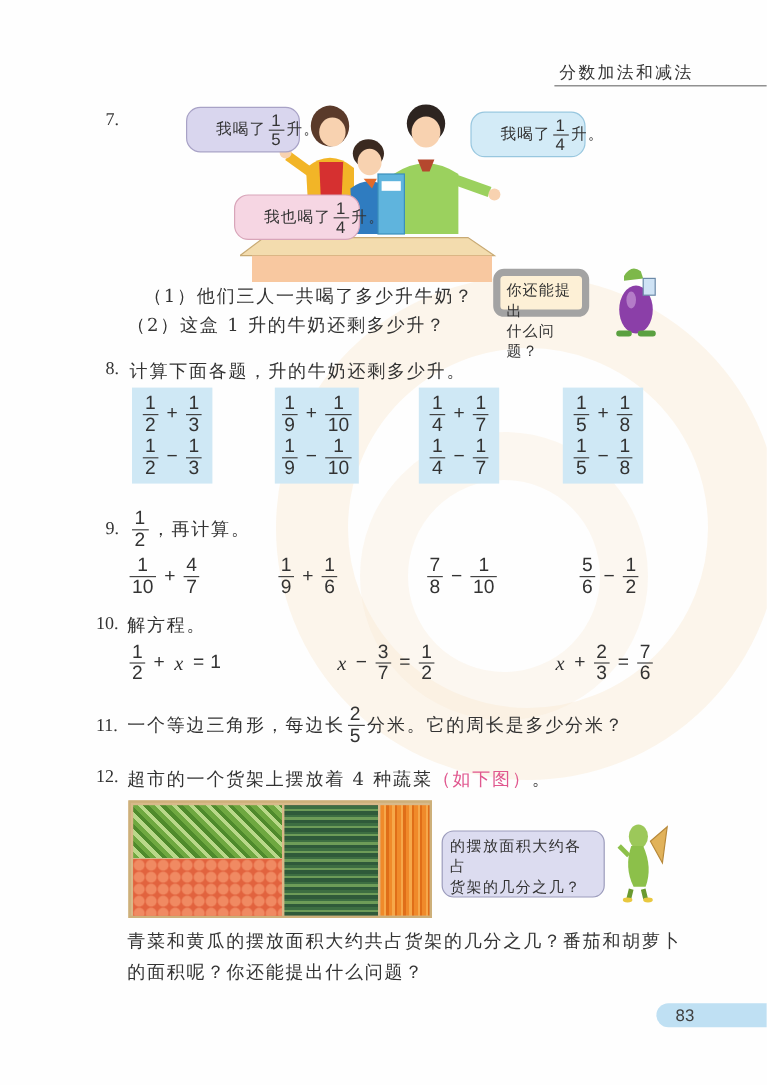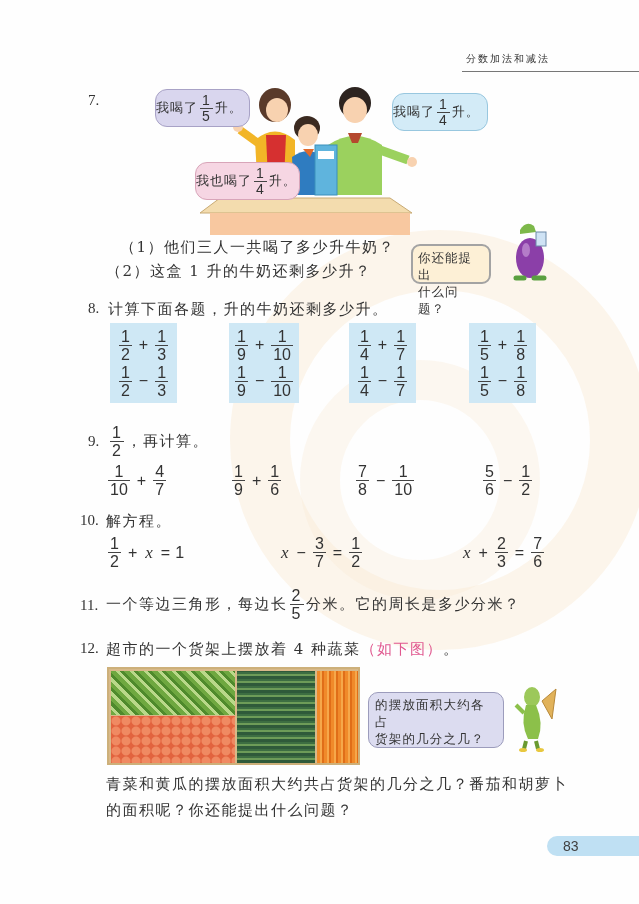--- a/index.html
+++ b/index.html
@@ -5,37 +5,37 @@
   * { box-sizing: border-box; margin: 0; padding: 0; }
   html, body { width: 639px; height: 904px; background: #fefefe; overflow: hidden; }
   body { position: relative; font-family: "DejaVu Serif", "Liberation Serif", serif; color: #2a2a2a; }
   .abs { position: absolute; }
   .sans { font-family: "Liberation Sans", "DejaVu Sans", sans-serif; }
 
   
   .wm { position: absolute; border-radius: 50%; pointer-events: none; }
 
   
-  .header-title { left: 466px; top: 52px; font-size: 10px; letter-spacing: 2px; color: #333; }
+  .header-title { left: 466px; top: 52px; font-size: 14px; letter-spacing: 2px; color: #333; }
   .header-rule { left: 462px; top: 71px; width: 177px; height: 1px; background: #777; }
 
   .qnum { font-size: 15px; color: #333; font-family: "Liberation Serif", "DejaVu Serif", serif; }
   .qtext { font-size: 15px; letter-spacing: 1.5px; color: #333; white-space: nowrap; }
 
   
   .frac { display: inline-flex; flex-direction: column; align-items: center; vertical-align: middle; font-family: "Liberation Sans", "DejaVu Sans", sans-serif; font-size: 16px; line-height: 17px; color: #333; margin: 0 2px; }
   .frac .num { padding: 0 2px; }
   .frac .bar { height: 1px; background: #444; align-self: stretch; }
   .frac .den { padding: 0 2px; }
   .op { font-family: "Liberation Sans", "DejaVu Sans", sans-serif; font-size: 16px; color: #333; margin: 0 5px; vertical-align: middle; }
   .var { font-family: "Liberation Serif", "DejaVu Serif", serif; font-style: italic; font-size: 17px; color: #333; vertical-align: middle; margin: 0 3px; }
   .expr { display: flex; align-items: center; white-space: nowrap; }
 
   
-  .bubble { position: absolute; border-radius: 12px; display: flex; align-items: center; padding: 0 0; font-size: 13px; color: #333; letter-spacing: 1px; white-space: nowrap; }
+  .bubble { position: absolute; border-radius: 12px; display: flex; align-items: center; padding: 0 24px; font-size: 13px; color: #333; letter-spacing: 1px; white-space: nowrap; }
   .bubble .frac { font-size: 14px; line-height: 15px; }
 
   
   .bluebox { position: absolute; width: 67px; height: 80px; background: #cfe8f5; display: flex; flex-direction: column; justify-content: space-around; align-items: center; padding: 4px 0; }
 
   
   .shelf { left: 107px; top: 667px; width: 253px; height: 98px; background: #d8b98a; border: 2px solid #cdb07a; }
   .page-tab { left: 547px; top: 836px; width: 92px; height: 20px; background: #bfe0f3; border-radius: 12px 0 0 12px; }
   .page-num { left: 563px; top: 838px; font-size: 14px; color: #404040; }
 </style>
@@ -106,21 +106,21 @@
       <span class="num">1</span>
       <span class="bar"></span>
       <span class="den">4</span>
     </span>
   <span>升。</span>
 </div>
 
 <div class="abs qtext" style="left:106px; top:238px;margin-left:14px;">（1）他们三人一共喝了多少升牛奶？</div>
 <div class="abs qtext" style="left:106px; top:262px;">（2）这盒 1 升的牛奶还剩多少升？</div>
 
-<div class="abs" style="left:411px; top:244px; width:80px; height:40px; background:#fdf0d6; border:2px solid #a3a3a3; border-radius:9px; font-size:12.5px; letter-spacing:1px; padding:3px 5px; line-height:17px; color:#333;">
+<div class="abs" style="left:411px; top:224px; width:80px; height:40px; background:#fdf0d6; border:6px solid #a3a3a3; border-radius:9px; font-size:12.5px; letter-spacing:1px; padding:3px 5px; line-height:17px; color:#333;">
   <div>你还能提出</div>
   <div>什么问题？</div>
 </div>
 <div class="abs" style="left:506px; top:220px;">
   <svg width="50" height="65" viewBox="0 0 50 65">
     <path d="M14 10 Q20 0 28 6 L30 12 L14 14 Z" fill="#7db84a"></path>
     <ellipse cx="24" cy="38" rx="14" ry="20" fill="#8b3fa8"></ellipse>
     <ellipse cx="20" cy="30" rx="4" ry="7" fill="#b47cc8"></ellipse>
     <rect x="30" y="12" width="10" height="14" fill="#cfe3f5" stroke="#6c8aa8"></rect>
     <path d="M10 58 L18 58 M28 58 L38 58" stroke="#5aa040" stroke-width="5" stroke-linecap="round"></path>

